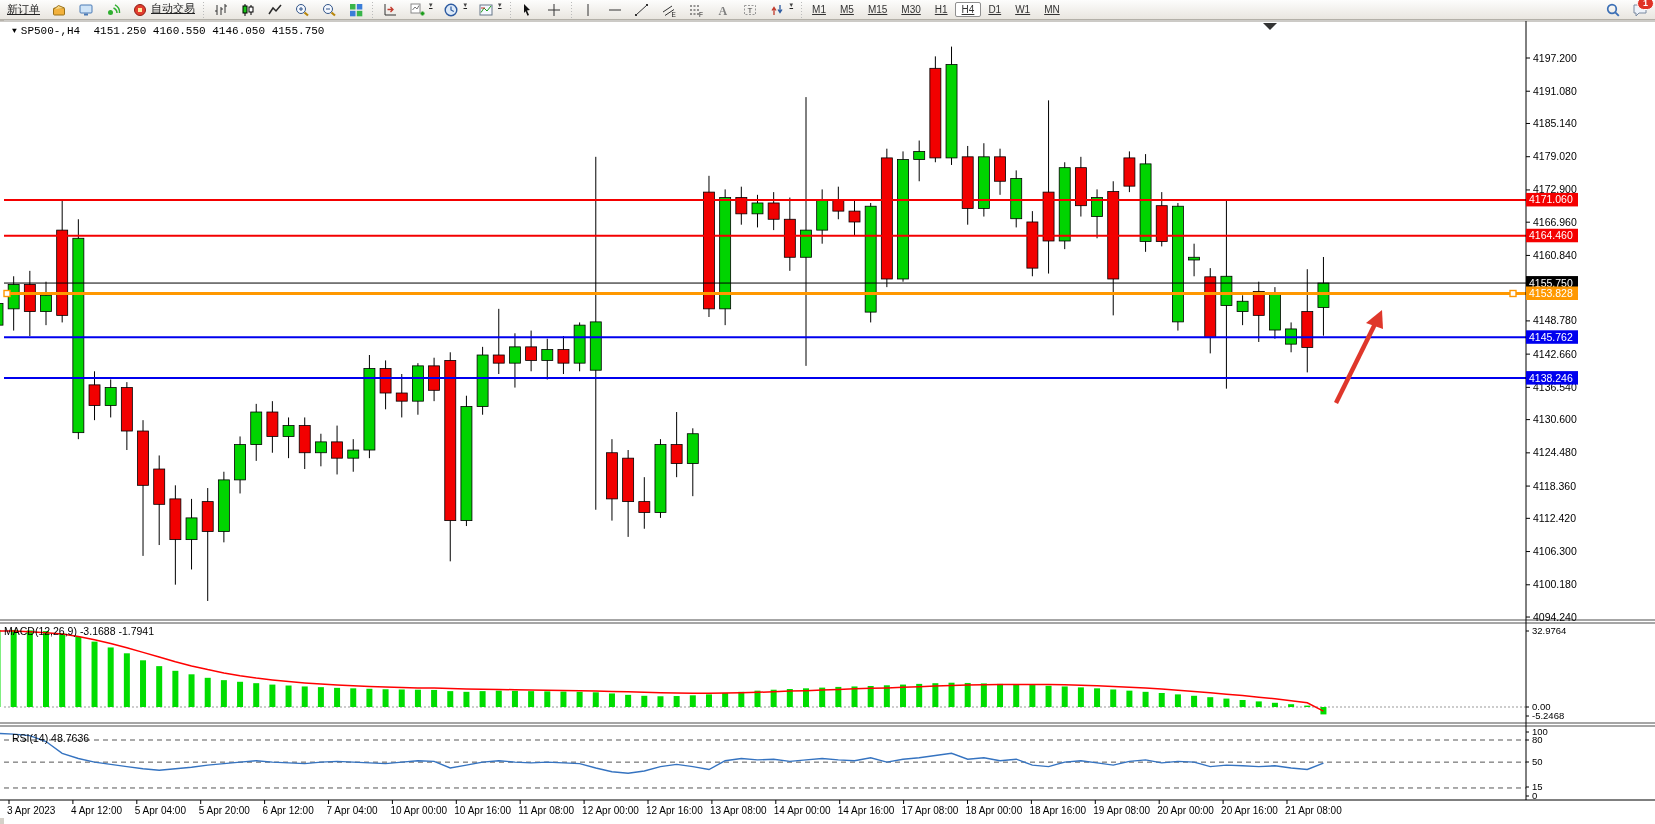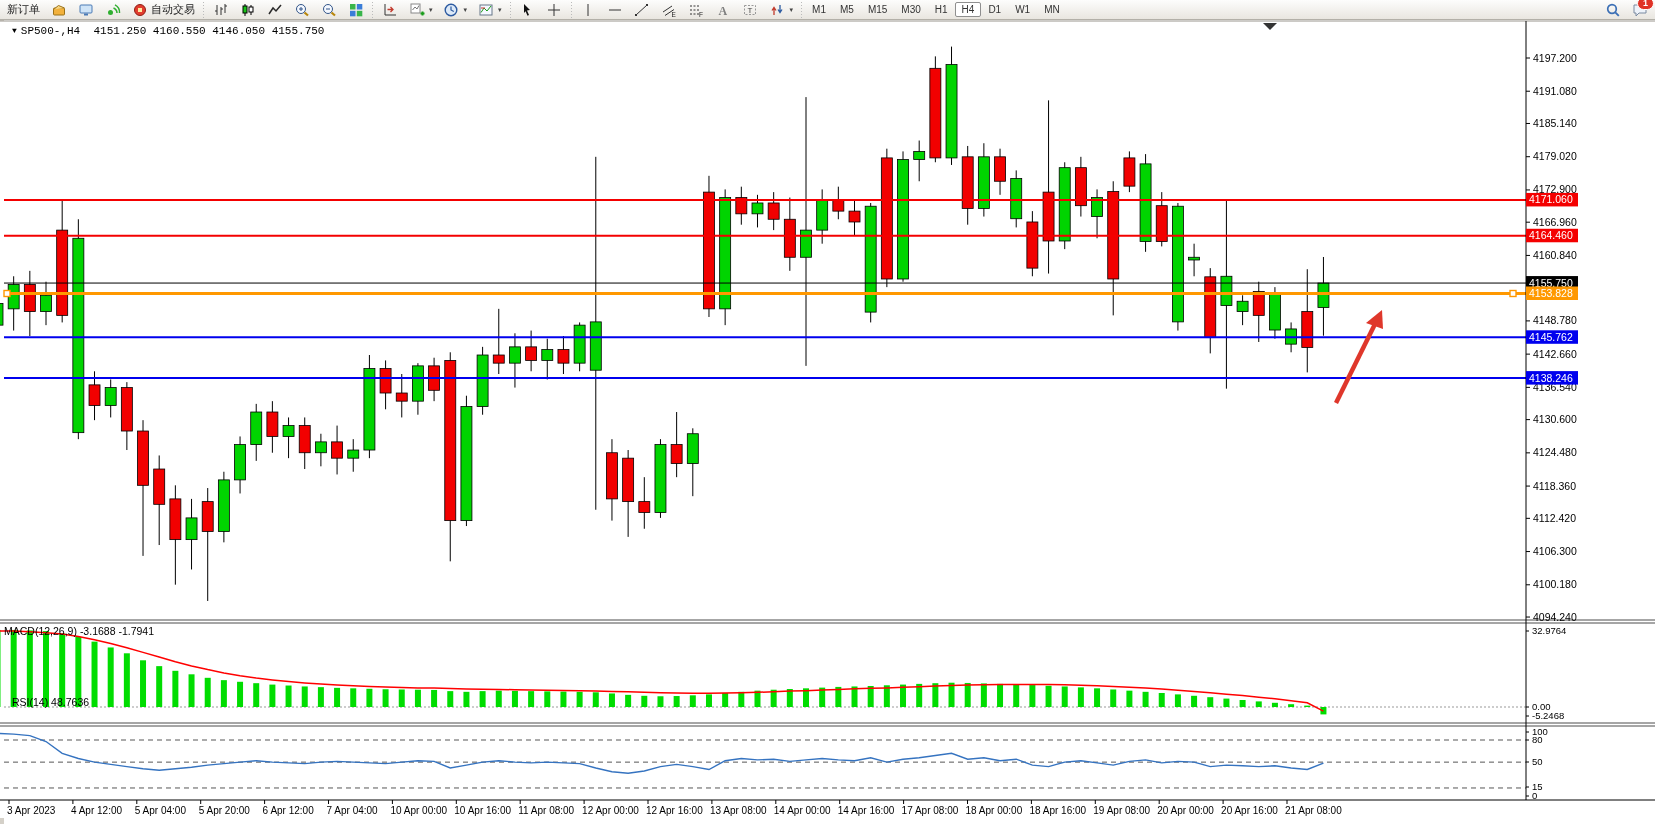--- a/index.html
+++ b/index.html
@@ -2,43 +2,43 @@
 <html><head>
 <meta charset="utf-8">
 <style>
   html,body{margin:0;padding:0;width:1655px;height:824px;overflow:hidden;
     font-family:"Liberation Sans",sans-serif;background:#ece9e2;}
   #app{position:relative;width:1655px;height:824px;}
   
   #toolbar{position:absolute;left:0;top:0;width:1655px;height:20px;
     background:linear-gradient(#fdfdfc,#e9e6e0);border-bottom:1px solid #b3b0a8;
     display:flex;align-items:center;padding:0 2px;box-sizing:border-box;font-size:11px;color:#222;}
-  .tb-btn{display:flex;align-items:center;gap:3px;padding:1px 4px;border:1px solid transparent;
-    border-radius:2px;cursor:default;white-space:nowrap;}
+  .tb-btn{display:flex;gap:3px;padding:1px 4px;border:1px solid transparent;
+    border-radius:2px;cursor:default;white-space:nowrap;text-decoration:underline;}
   .tb-btn.active{background:#fff;border:1px solid #8f8f8f;}
   .tb-icon{width:17px;height:17px;display:flex;align-items:center;justify-content:center;}
   .tb-icon svg{width:16px;height:16px;}
   .tb-sep{width:5px;height:16px;margin:0 3px;
     background:repeating-linear-gradient(#bbb 0 1px,transparent 1px 3px);width:1px;}
   .tb-dd{font-size:7px;color:#444;margin-left:1px;}
   .tb-tf{padding:1px 6px;font-size:10px;color:#333;border:1px solid transparent;}
   .tb-spacer{flex:1;}
   .chat-wrap{position:relative;}
   .badge{position:absolute;top:-4px;right:-6px;background:#e03226;color:#fff;
     border-radius:8px;font-size:9px;line-height:11px;min-width:11px;height:11px;
     text-align:center;padding:0 2px;border:1px solid #fff;font-weight:bold;}
   
   #chart-wrap{position:absolute;left:0;top:20px;width:1655px;height:804px;background:#fff;
     border-left:4px solid #d4d0c8;box-sizing:border-box;}
   #chart-svg{position:absolute;left:-4px;top:0;}
   .overlay{position:absolute;font-size:11px;color:#000;white-space:nowrap;z-index:5;}
   #title-overlay{left:8px;top:5px;font-family:Liberation Mono, monospace;}
   #title-overlay .tri{font-size:8px;margin-right:4px;vertical-align:1px;}
   #macd-label{left:0;top:605px;font-size:10.5px;}
-  #rsi-label{left:8px;top:676px;font-size:10.5px;}
+  #rsi-label{left:8px;top:712px;font-size:10.5px;}
 </style>
 </head>
 <body>
 
 <div id="app">
   <div id="toolbar">
       <span class="tb-btn">
         <span>新订单</span>
       </span>
       <span class="tb-btn">

